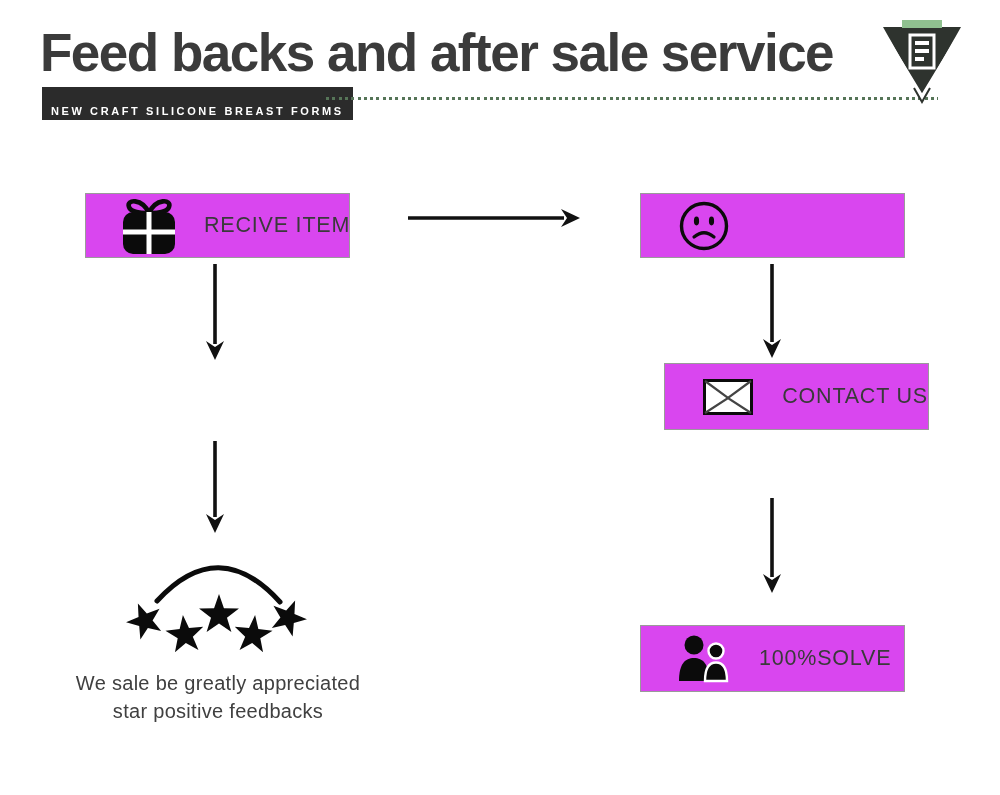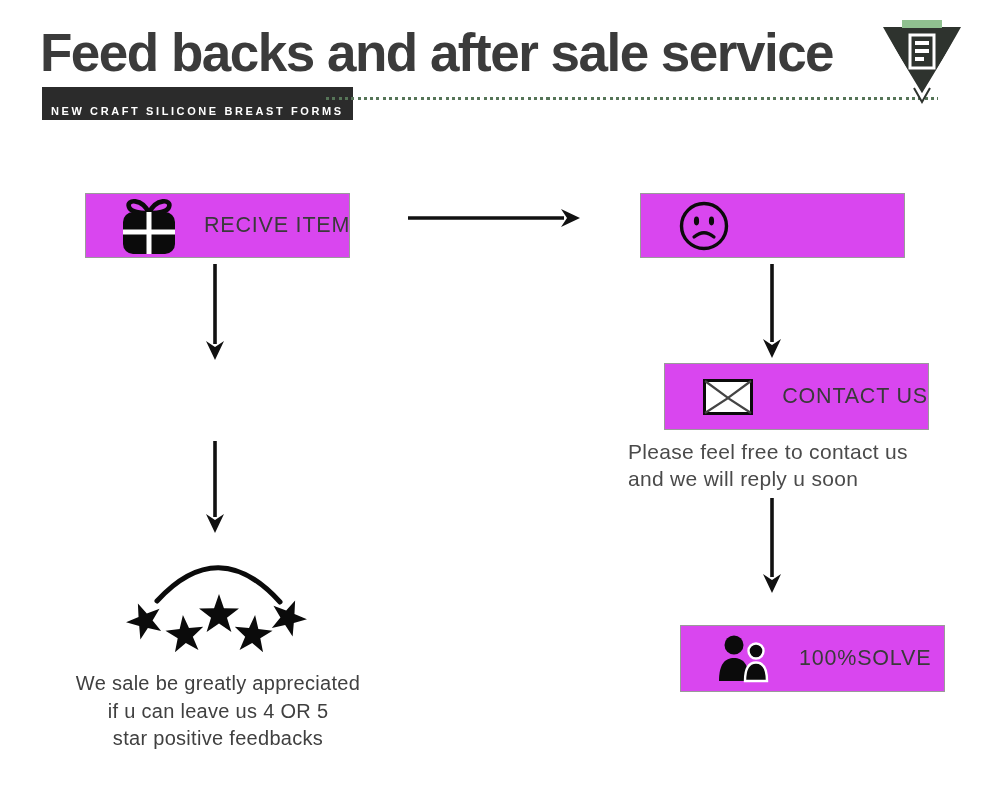--- a/index.html
+++ b/index.html
@@ -32,21 +32,21 @@
     display:flex; align-items:center; padding-left:32px;
   }
   .fbox .icon-wrap { width:62px; display:flex; justify-content:center; align-items:center; }
   .fbox .flabel {
     margin-left:24px; font-size:21.5px; color:#3a3a3a; letter-spacing:0.8px; white-space:nowrap;
   }
   .box-receive    { left:85px;  top:193px; }
   .box-satisfied  { left:85px;  top:363px; height:67px; }
   .box-unsatisfied{ left:640px; top:193px; }
   .box-contact    { left:664px; top:363px; height:67px; }
-  .box-solve      { left:640px; top:625px; height:67px;margin-left:40px; }
+  .box-solve      { left:640px; top:625px; height:67px; }
   
   .arrow { position:absolute; }
   
   .note-contact {
     position:absolute; left:628px; top:438px; width:310px;
     font-size:21px; line-height:27px; color:#4a4a4a; letter-spacing:0.3px;
   }
   .note-feedback {
     position:absolute; left:58px; top:670px; width:320px; text-align:center;
     font-size:20px; line-height:27.5px; color:#404040; letter-spacing:0.3px;
@@ -104,21 +104,20 @@
         <polygon transform="translate(95,77) rotate(-6)" points="0,-20 4.7,-6.5 19,-6.2 7.6,2.5 11.8,16.2 0,8 -11.8,16.2 -7.6,2.5 -19,-6.2 -4.7,-6.5"></polygon>
         <polygon transform="translate(129,57) scale(1.05)" points="0,-20 4.7,-6.5 19,-6.2 7.6,2.5 11.8,16.2 0,8 -11.8,16.2 -7.6,2.5 -19,-6.2 -4.7,-6.5"></polygon>
         <polygon transform="translate(163,77) rotate(6)" points="0,-20 4.7,-6.5 19,-6.2 7.6,2.5 11.8,16.2 0,8 -11.8,16.2 -7.6,2.5 -19,-6.2 -4.7,-6.5"></polygon>
         <polygon transform="translate(198,60) rotate(22) scale(0.95)" points="0,-20 4.7,-6.5 19,-6.2 7.6,2.5 11.8,16.2 0,8 -11.8,16.2 -7.6,2.5 -19,-6.2 -4.7,-6.5"></polygon>
       </g>
     </svg>
   </div>
 
   <div class="note-feedback">
     <div>We sale be greatly appreciated</div>
-    <div>if u can leave us 4 OR 5</div>
     <div>star positive feedbacks</div>
   </div>
 
   <div class="fbox box-unsatisfied">
     <span class="icon-wrap">
       <svg width="52" height="52" viewBox="0 0 52 52">
         <circle cx="26" cy="26" r="22.5" fill="none" stroke="#0b0b0b" stroke-width="3.4"></circle>
         <ellipse cx="18.5" cy="21" rx="2.6" ry="4.4" fill="#0b0b0b"></ellipse>
         <ellipse cx="33.5" cy="21" rx="2.6" ry="4.4" fill="#0b0b0b"></ellipse>
         <path d="M 16,37 Q 26,28.5 36,37" fill="none" stroke="#0b0b0b" stroke-width="3.2" stroke-linecap="round"></path>
@@ -130,24 +129,20 @@
     <span class="icon-wrap">
       <svg width="50" height="36" viewBox="0 0 50 36">
         <rect x="1.5" y="1.5" width="47" height="33" fill="#ffffff" stroke="#0b0b0b" stroke-width="3"></rect>
         <path d="M 2,2 L 25,19 L 48,2" fill="none" stroke="#444444" stroke-width="2.2"></path>
         <path d="M 2,34 L 25,19 L 48,34" fill="none" stroke="#444444" stroke-width="2.2"></path>
       </svg>
     </span>
     <span class="flabel">CONTACT US</span>
   </div>
 
-  <div class="note-contact">
-    <div>Please feel free to contact us</div>
-    <div>and we will reply u soon</div>
-  </div>
 
   <div class="fbox box-solve">
     <span class="icon-wrap">
       <svg width="56" height="50" viewBox="0 0 56 50">
         <circle cx="18" cy="11" r="9.5" fill="#0b0b0b"></circle>
         <path d="M 3,47 C 3,30 9,24 18,24 C 27,24 33,30 33,47 Z" fill="#0b0b0b"></path>
         <circle cx="40" cy="17" r="7.5" fill="#0b0b0b" stroke="#ffffff" stroke-width="2.4"></circle>
         <path d="M 29,47 C 29,34 33,28.5 40,28.5 C 47,28.5 51,34 51,47 Z" fill="#0b0b0b" stroke="#ffffff" stroke-width="2.4"></path>
       </svg>
     </span>

